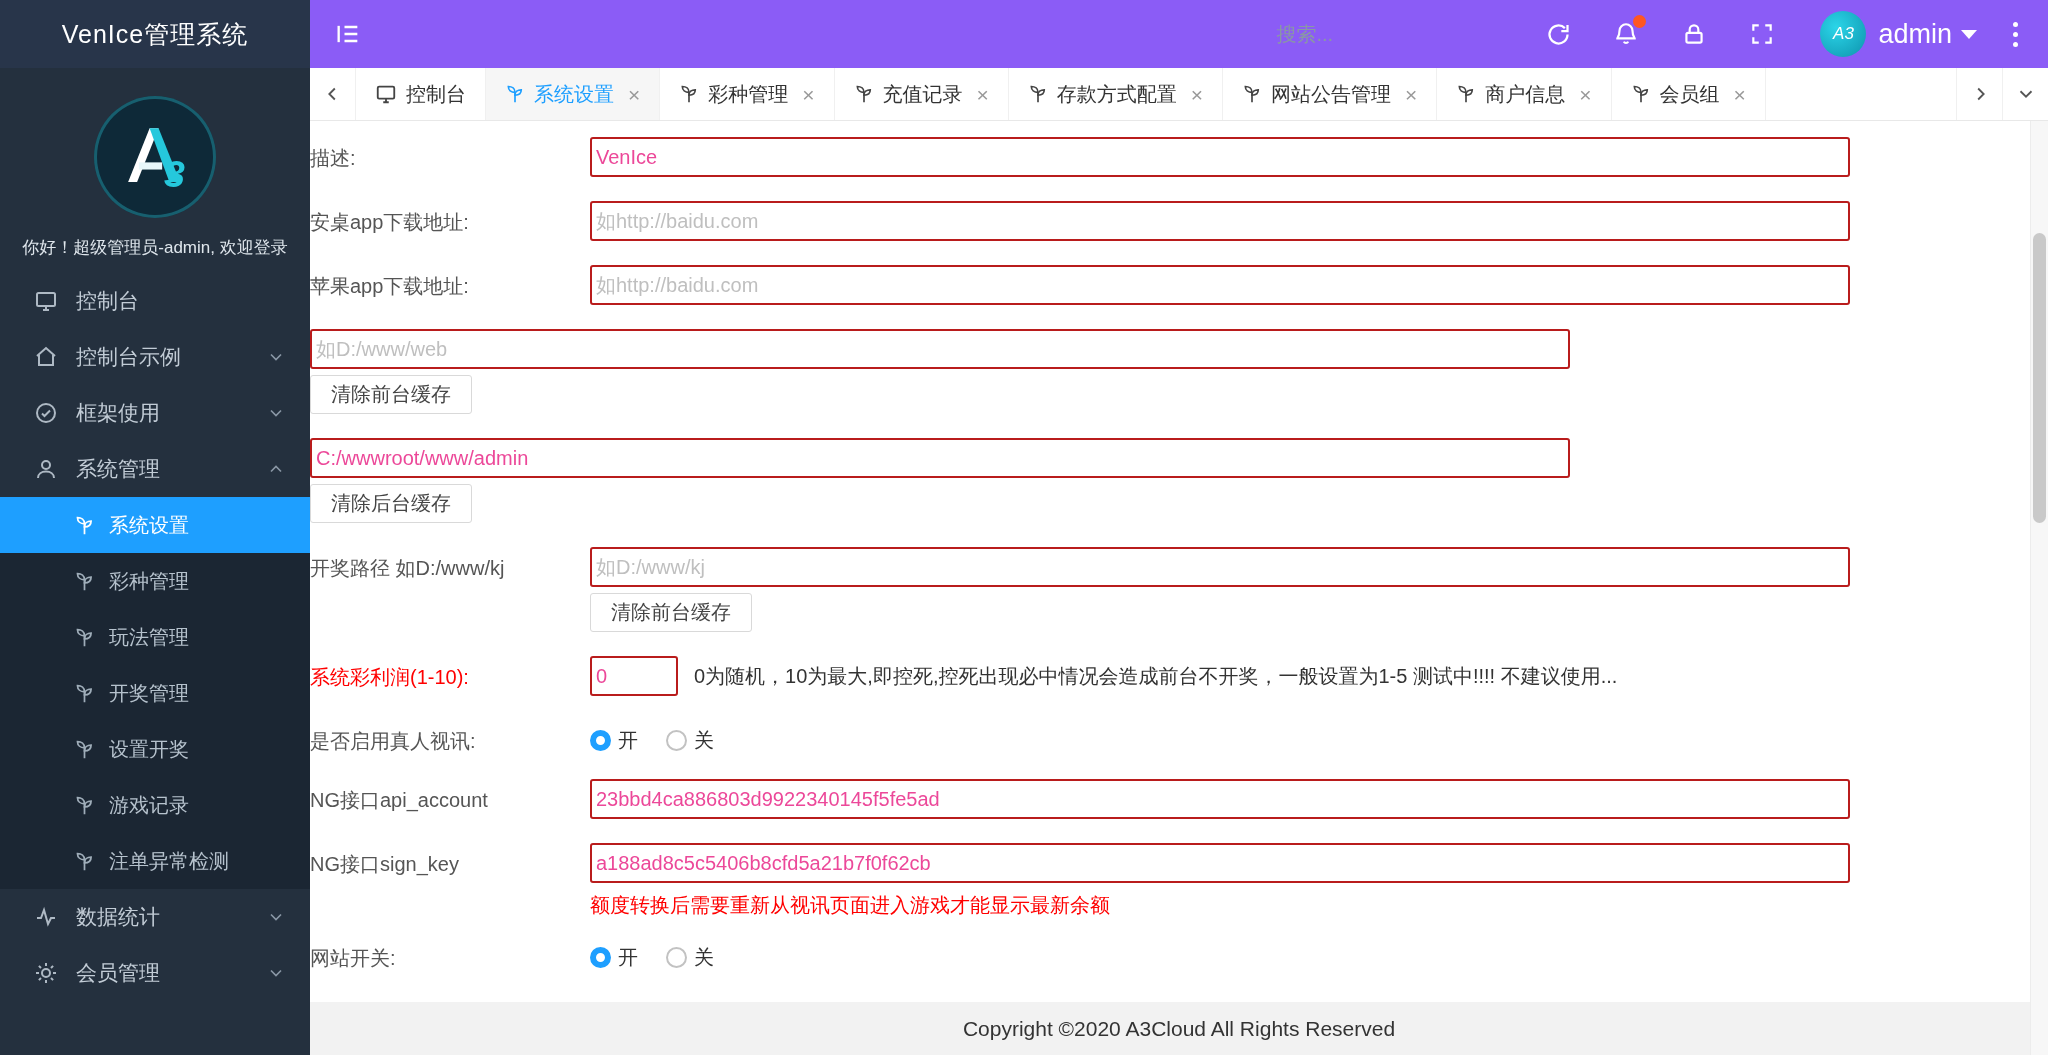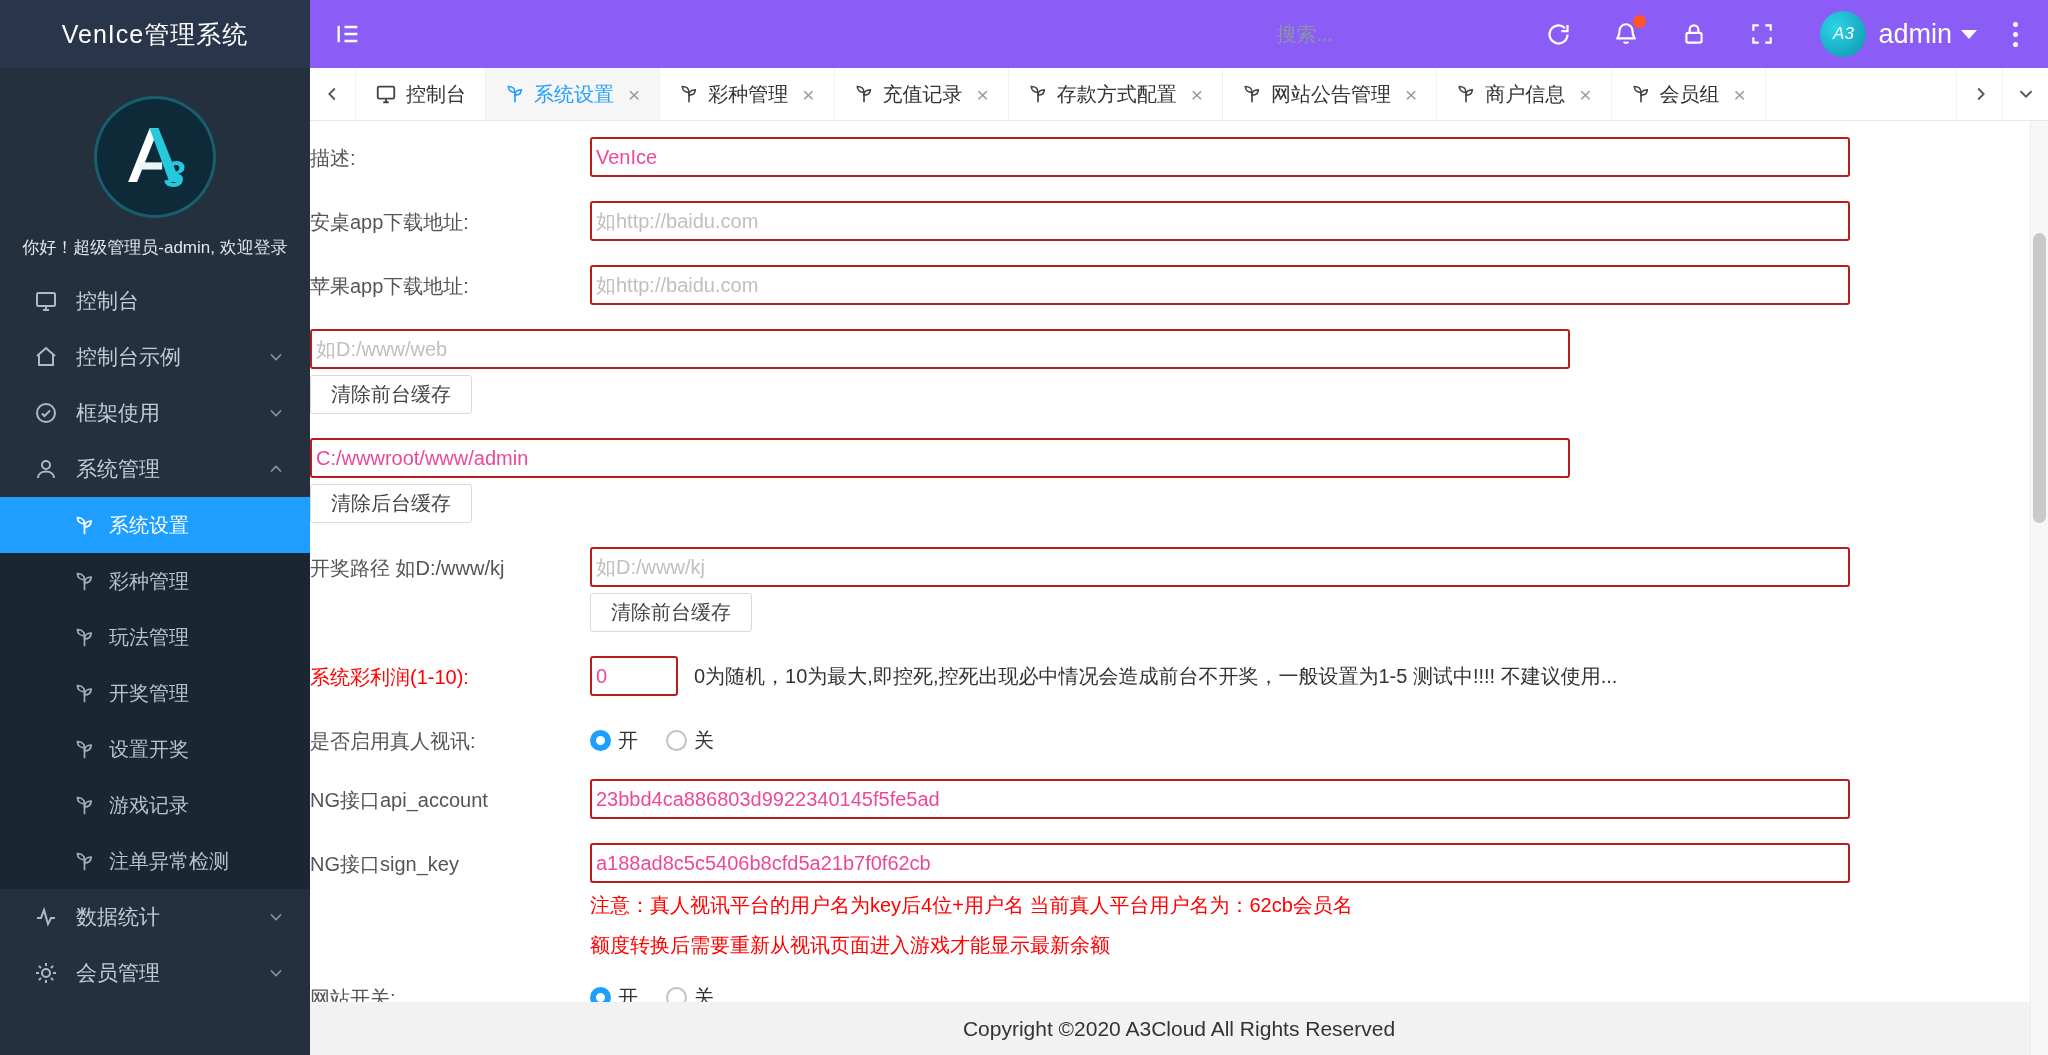--- a/index.html
+++ b/index.html
@@ -480,21 +480,20 @@
       <div class="ffield">
         <input class="finput" type="text" value="23bbd4ca886803d9922340145f5fe5ad" style="">
       </div>
     </div>
 
     <div class="frow" style="margin-bottom:0;">
       <div class="flabel">NG接口sign_key</div>
       <div class="ffield">
         <input class="finput" type="text" value="a188ad8c5c5406b8cfd5a21b7f0f62cb" style="">
         <div class="notes-block">
-          <div class="note">注意：真人视讯平台的用户名为key后4位+用户名 当前真人平台用户名为：62cb会员名</div>
           <div class="note">额度转换后需要重新从视讯页面进入游戏才能显示最新余额</div>
         </div>
       </div>
     </div>
 
     <div class="frow" style="margin-top:12px;">
       <div class="flabel">网站开关:</div>
       <div class="ffield radio-group">
         <span class="radio checked"></span>
         <span class="radio-label">开</span>

